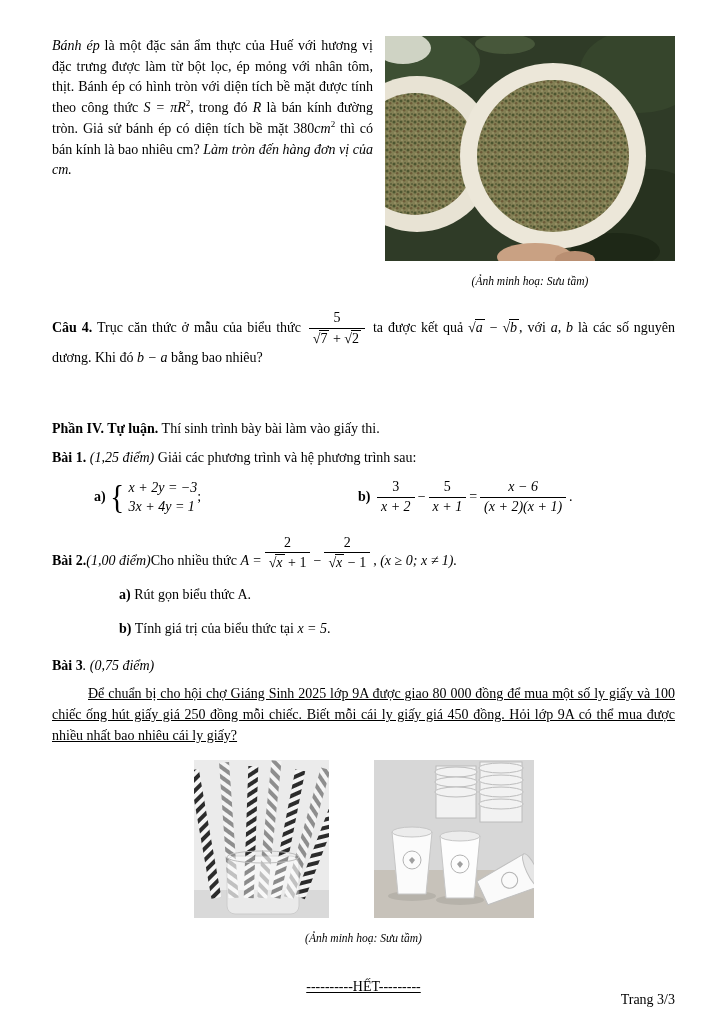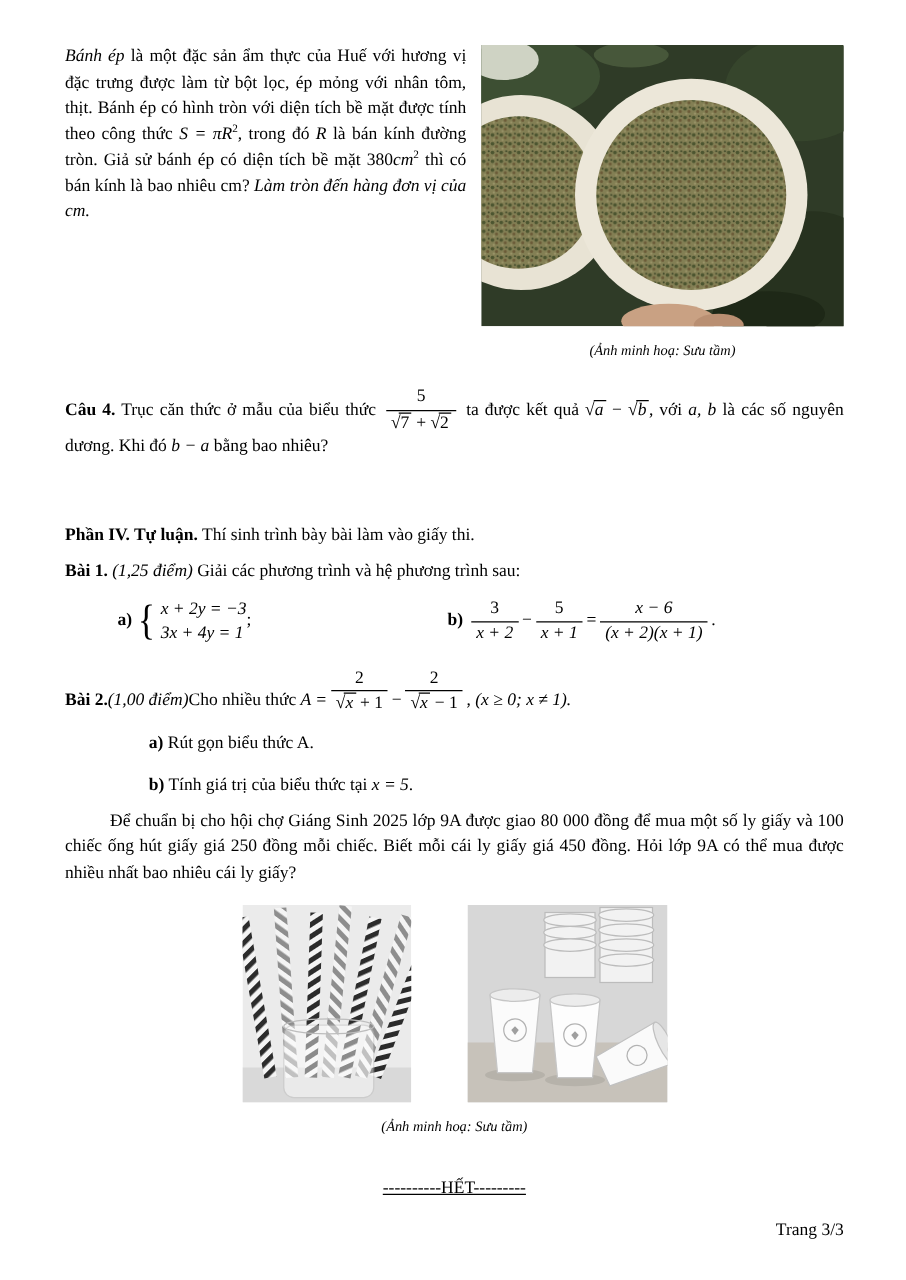--- a/index.html
+++ b/index.html
@@ -42,26 +42,26 @@
   
   .q4{margin-top:16px;}
   .part4{margin-top:51px;}
   .b1-head{margin-top:8px;}
   .eq-row{display:flex;align-items:center;margin-top:10px;}
   .eq-a{margin-left:42px;flex:0 0 264px;display:flex;align-items:center;}
   .eq-b{display:flex;align-items:center;}
   .b2-head{margin-top:18px;display:flex;align-items:flex-end;flex-wrap:wrap;}
   .sub-item{margin-left:67px;margin-top:13px;}
   .b3-head{margin-top:16px;}
-  .b3-para{margin-top:8px;text-indent:36px;}
+  .b3-para{margin-top:8px;text-indent:36px;text-decoration:underline;}
   .photos-row{margin-top:14px;display:flex;justify-content:center;gap:45px;align-items:flex-start;}
   .photos-row svg{display:block;}
   .caption2{font-style:italic;font-size:11.5px;text-align:center;margin-top:12px;}
   .het{text-align:center;margin-top:30px;text-decoration:underline;}
-  .page-num{position:absolute;right:50px;bottom:28px;font-size:14px;}
+  .page-num{position:absolute;right:50px;bottom:13px;font-size:14px;}
   .nowrap{white-space:nowrap;display:inline-flex;align-items:center;vertical-align:middle;}
 </style>
 </head>
 <body>
 
 <div class="page">
 
   <div class="q3">
     <div class="photo-float">
       <svg viewBox="0 0 290 225" xmlns="http://www.w3.org/2000/svg">
@@ -133,20 +133,21 @@
         <span class="num">2</span>
         <span class="den"><span class="sqrt"><span class="sign">√</span><span class="rad math">x</span></span><span> + 1</span></span>
       </span><span>−</span><span class="frac">
         <span class="num">2</span>
         <span class="den"><span class="sqrt"><span class="sign">√</span><span class="rad math">x</span></span><span> − 1</span></span>
       </span><span>,  </span>&nbsp;<span class="math">(x ≥ 0; x ≠ 1).</span></p>
 
   <p class="sub-item"><span class="bold">a)</span><span> Rút gọn biểu thức A.</span></p>
   <p class="sub-item"><span class="bold">b)</span><span> Tính giá trị của biểu thức tại </span><span class="math">x = 5</span><span>.</span></p>
 
+  <p class="b3-head"><span class="bold">Bài 3</span><span class="italic">. (0,75 điểm)</span></p>
   <p class="just b3-para">Để chuẩn bị cho hội chợ Giáng Sinh 2025 lớp 9A được giao 80 000 đồng để mua một số ly giấy và 100 chiếc ống hút giấy giá 250 đồng mỗi chiếc. Biết mỗi cái ly giấy giá 450 đồng. Hỏi lớp 9A có thể mua được nhiều nhất bao nhiêu cái ly giấy?</p>
 
   <div class="photos-row">
     <svg width="135" height="158" viewBox="0 0 135 158" xmlns="http://www.w3.org/2000/svg">
       <defs>
         <pattern id="bwstripe" width="8" height="8" patternUnits="userSpaceOnUse" patternTransform="rotate(55)">
           <rect width="8" height="8" fill="#f4f4f4"></rect>
           <rect width="4" height="8" fill="#2c2c2c"></rect>
         </pattern>
         <pattern id="gystripe" width="8" height="8" patternUnits="userSpaceOnUse" patternTransform="rotate(-50)">

